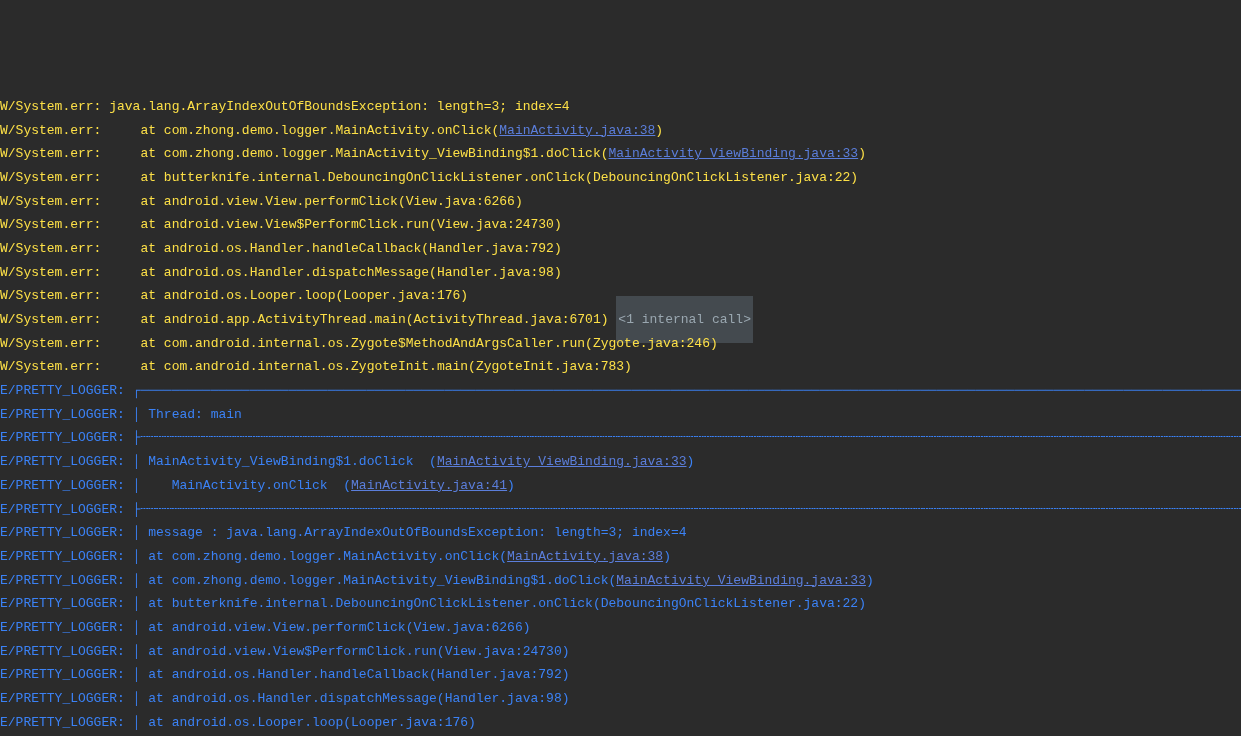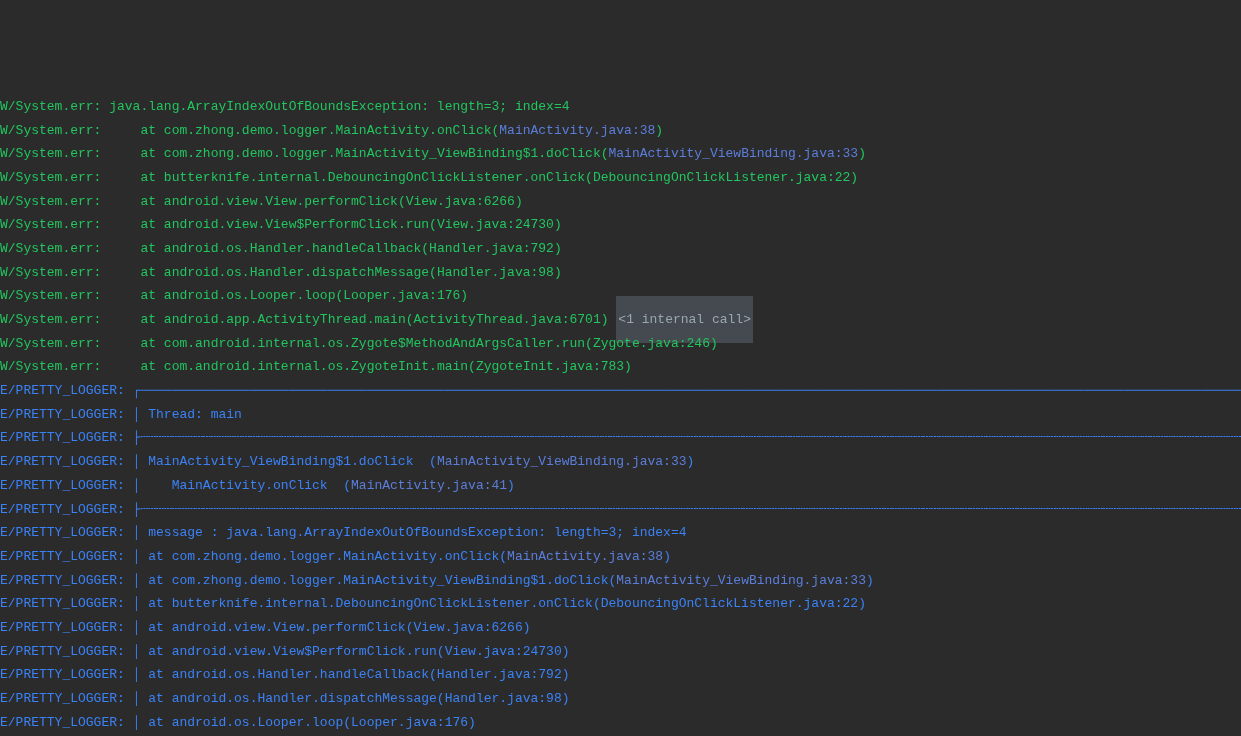--- a/index.html
+++ b/index.html
@@ -14,24 +14,25 @@
       height: 736px;
       overflow: hidden;
       padding: 0;
     }
     .line {
       display: block;
       height: 23.7px;
     }
     .tag { display: inline; }
     .msg { display: inline; }
-    .warn { color: #22c55e; font-family: Liberation Mono, monospace; }
+    .warn { color: #fde047; font-family: Liberation Mono, monospace; }
     .err { color: #3b82f6; }
     .link {
       color: #5b7edb;
+      text-decoration: underline;
     }
     .internal-call {
       background: #444a4f;
       color: #9aa7b0;
       padding: 16px 2px;
     }
   </style>
 </head>
 <body>
 

